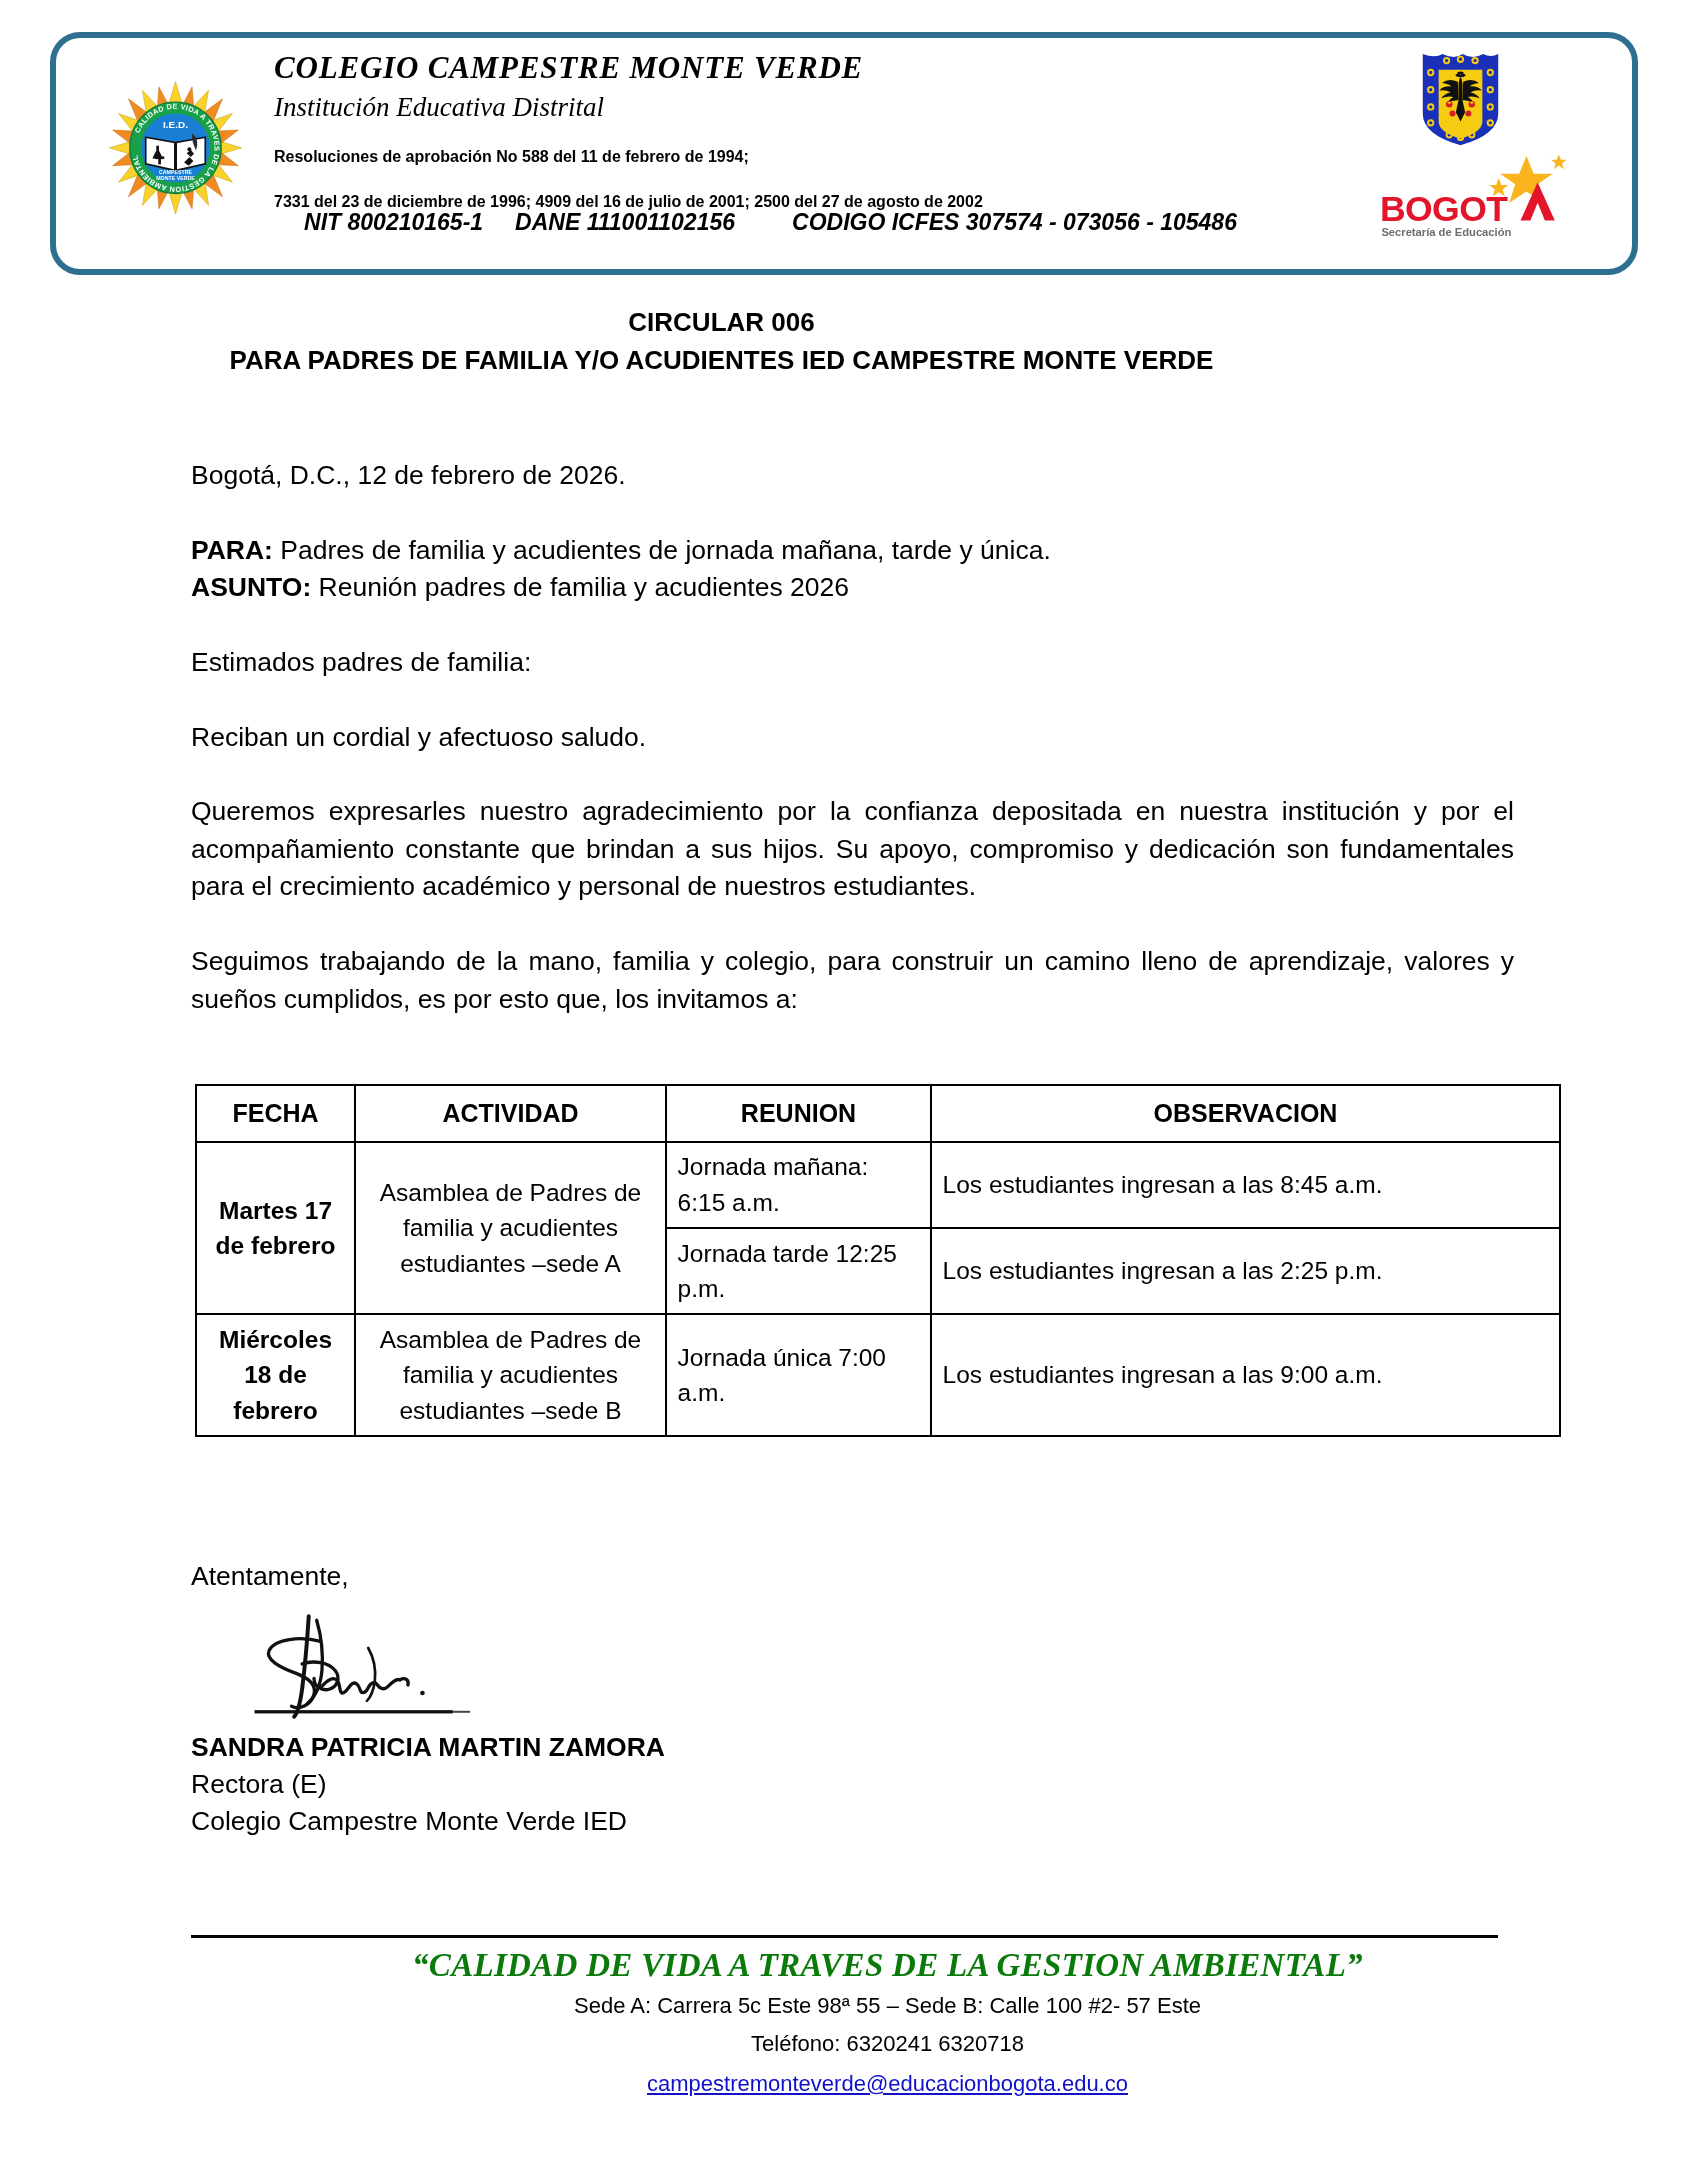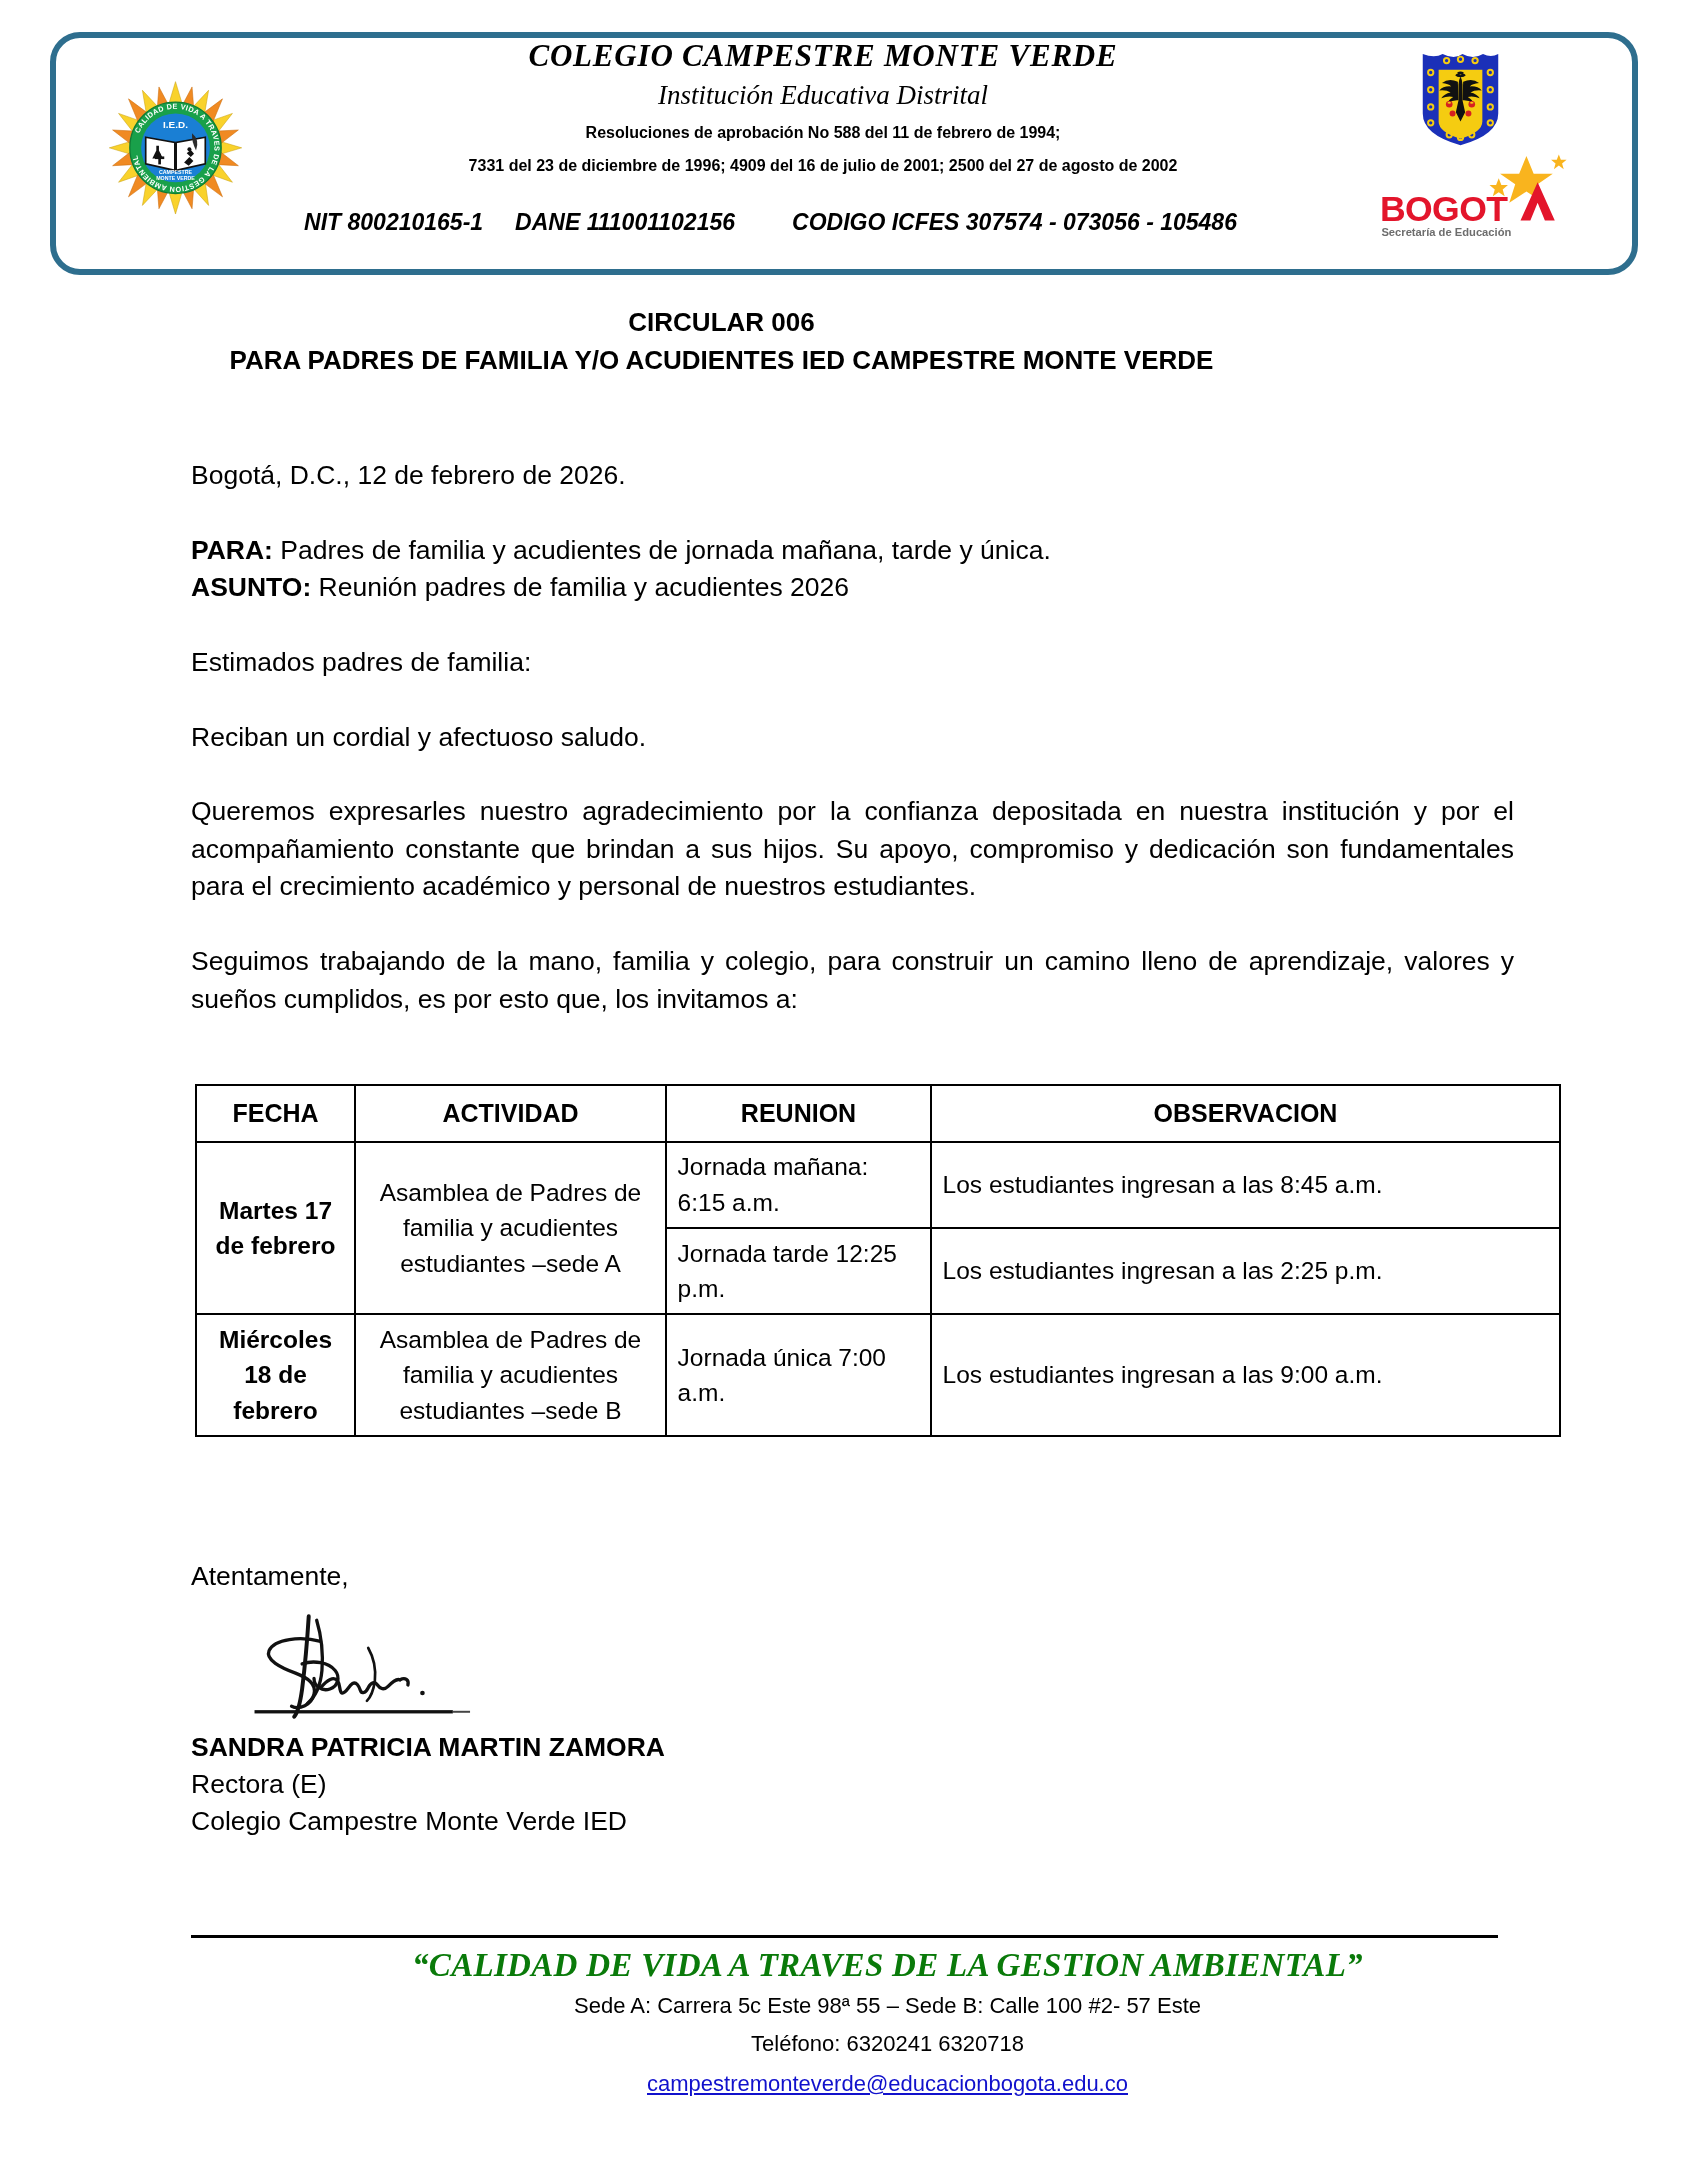--- a/index.html
+++ b/index.html
@@ -49,23 +49,22 @@
     top: 41px;
     width: 139px;
     height: 139px;
   }
   .crest svg { display:block; width:139px; height:139px; }
 
   
   .hdr-text {
     position: absolute;
     left: 218px;
-    top: 1px;
+    top: 13px;
     width: 1098px;
-    text-align: center;
   }
   .hdr-title {
     font-family: "Liberation Serif", serif;
     font-weight: bold;
     font-style: italic;
     font-size: 31px;
     letter-spacing: 0.8px;
     line-height: 1.12;
     white-space: nowrap;
   }
@@ -74,21 +73,21 @@
     font-style: italic;
     font-size: 27px;
     line-height: 1.3;
     margin-top: 4px;
   }
   .hdr-res {
     font-family: "Liberation Sans", sans-serif;
     font-weight: bold;
     font-size: 16px;
     line-height: 1.55;
-    margin-top: 8px;
+    margin-top: 20px;
   }
 
   
   .hdr-nit {
     position: absolute;
     left: 0;
     top: 171px;
     width: 1429px;
     text-align: center;
     font-family: "Liberation Sans", sans-serif;

